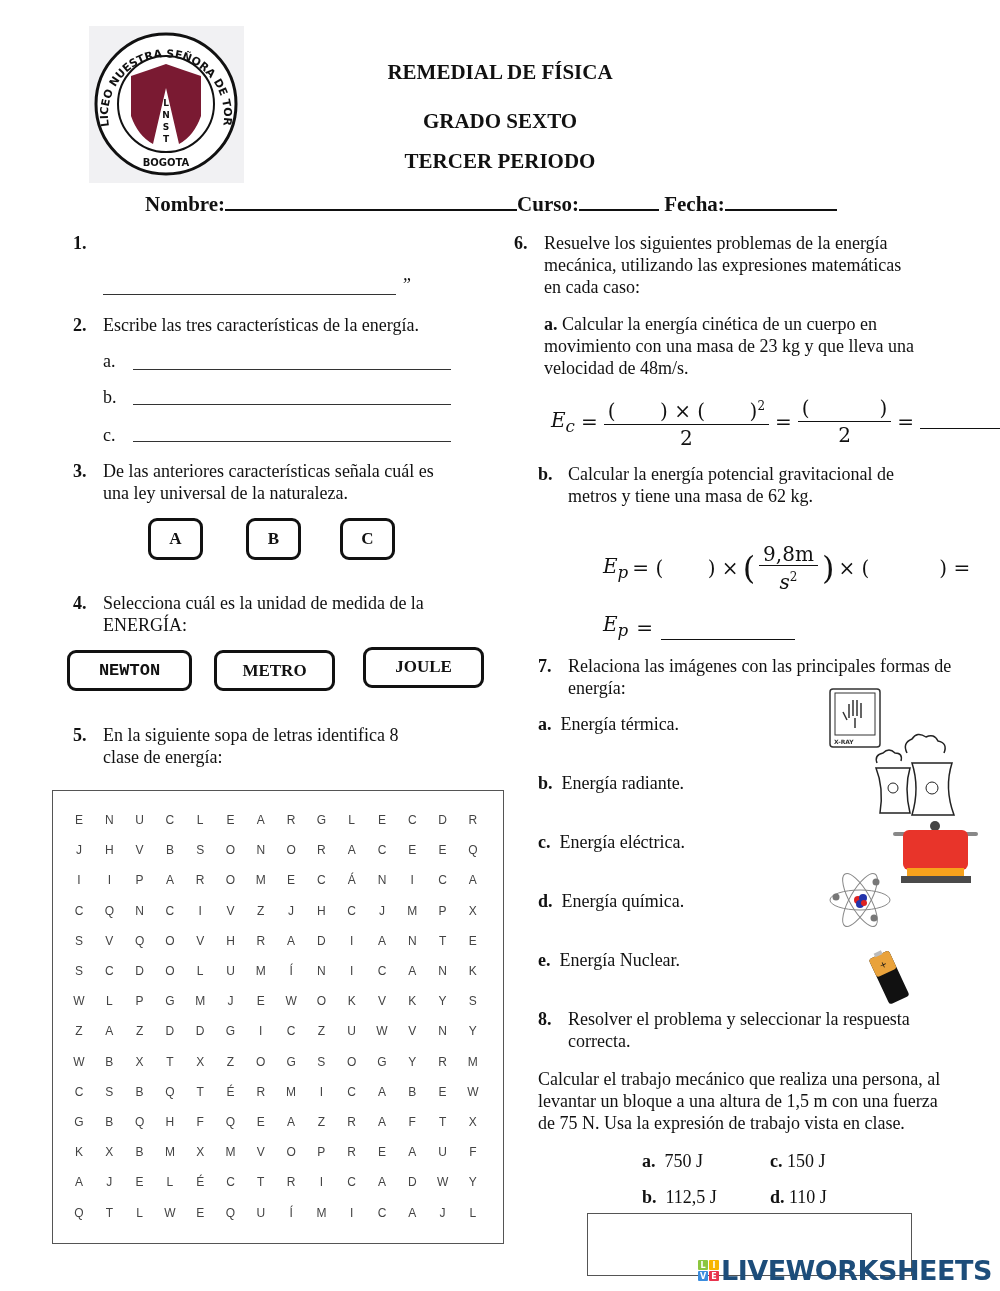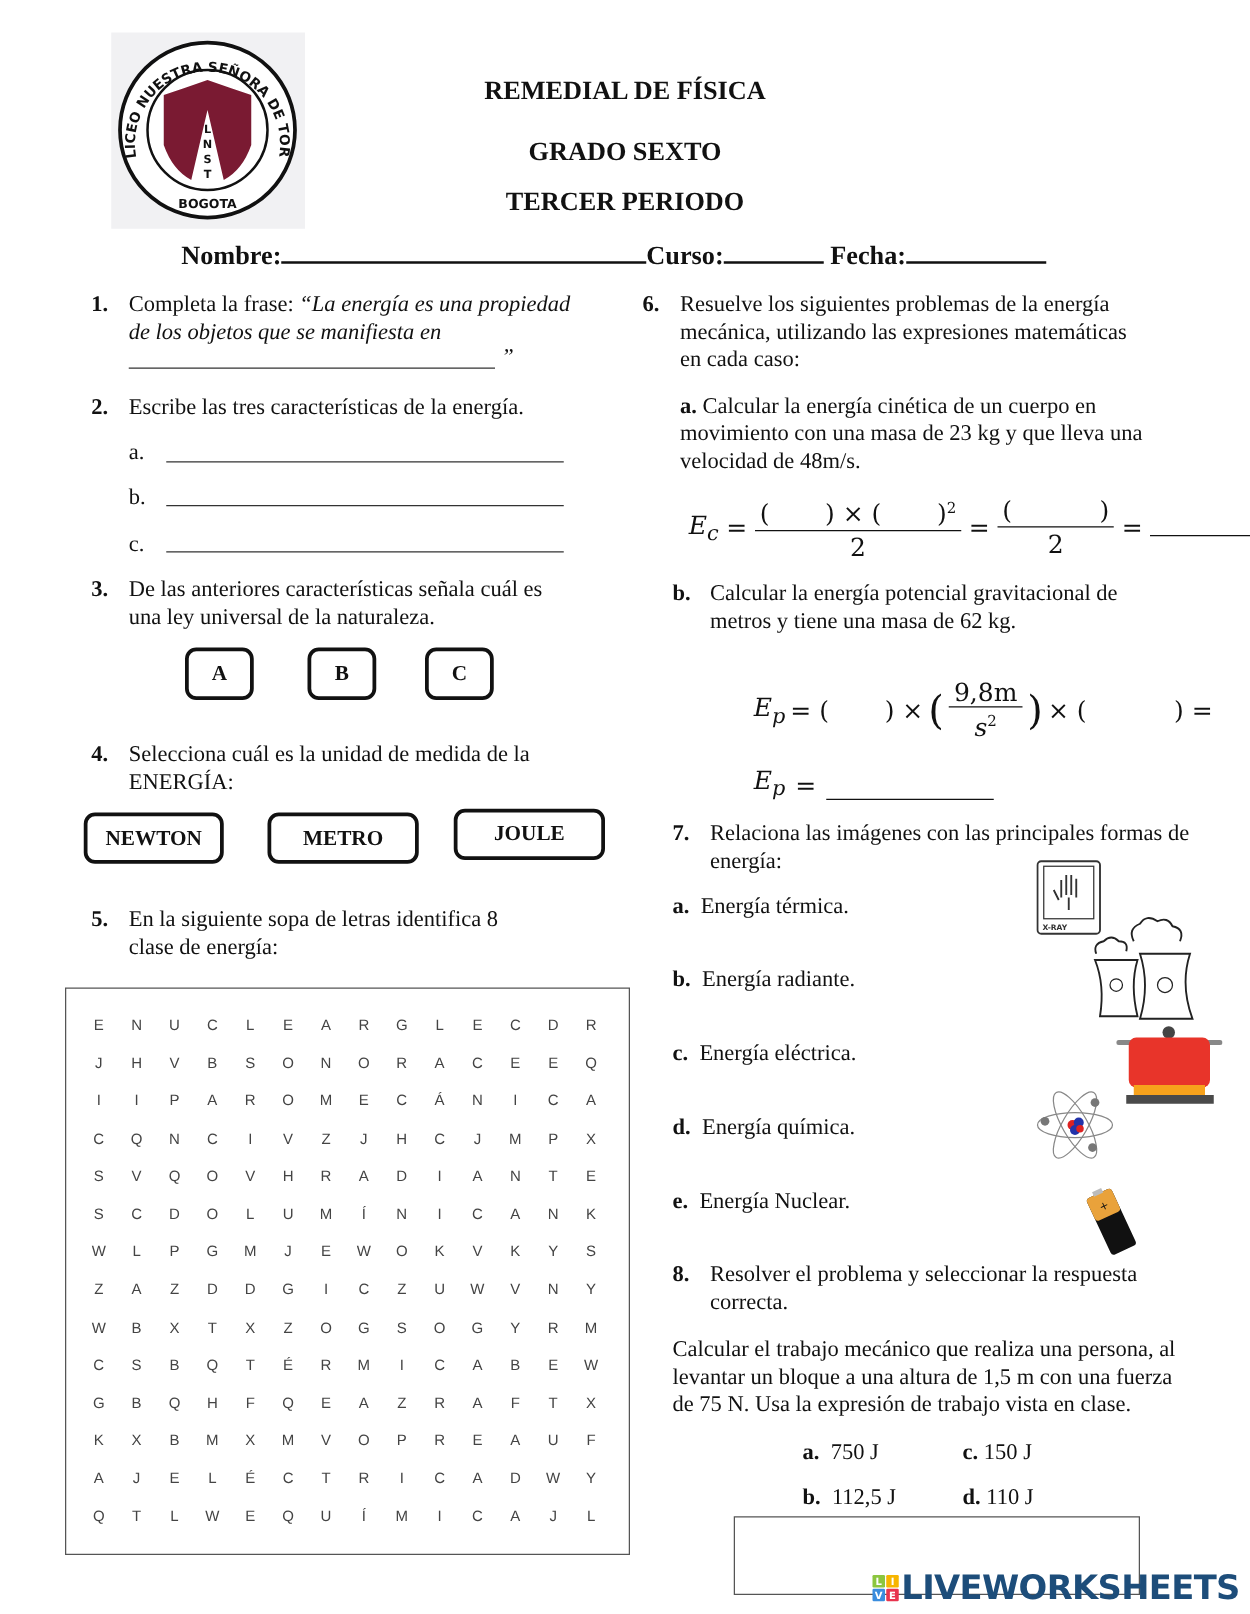--- a/index.html
+++ b/index.html
@@ -69,24 +69,20 @@
 <div class="abs hdr" style="top:109px;">GRADO SEXTO</div>
 <div class="abs hdr" style="top:149px;">TERCER PERIODO</div>
 
 <div class="abs name-line">
   <span>Nombre:</span><span class="blank" style="width:292px;"></span><span>Curso:</span><span class="blank" style="width:80px;"></span>
   <span>Fecha:</span><span class="blank" style="width:112px;"></span>
 </div>
 
 <div class="abs q" style="left:73px; top:232px; width:420px; height:70px;">
   <span class="qn">1.</span>
-  <div class="qt">
-    <div><span>Completa la frase: </span><span class="it">“La energía es una propiedad</span></div>
-    <div class="it">de los objetos que se manifiesta en</div>
-  </div>
   <div class="uline" style="left:30px; top:62px; width:293px;"></div>
   <span class="it" style="position:absolute; left:328px; top:42px;">”</span>
 </div>
 
 <div class="abs q" style="left:73px; top:314px; width:420px; height:130px;">
   <span class="qn">2.</span>
   <span class="qt">Escribe las tres características de la energía.</span>
   <span style="position:absolute; left:30px; top:36px;">a.</span>
   <div class="uline" style="left:60px; top:55px; width:318px;"></div>
   <span style="position:absolute; left:30px; top:72px;">b.</span>
@@ -106,21 +102,21 @@
 <div class="btn" style="left:246px; top:518px; width:55px; height:42px;">B</div>
 <div class="btn" style="left:340px; top:518px; width:55px; height:42px;">C</div>
 
 <div class="abs q" style="left:73px; top:592px; width:420px; height:50px;">
   <span class="qn">4.</span>
   <div class="qt">
     <div>Selecciona cuál es la unidad de medida de la</div>
     <div>ENERGÍA:</div>
   </div>
 </div>
-<div class="btn" style="left:67px; top:650px; width:112px; height:41px;">NEWTON</div>
+<div class="btn" style="left:67px; top:650px; width:125px; height:41px;font-family:Liberation Mono, monospace;">NEWTON</div>
 <div class="btn" style="left:214px; top:650px; width:121px; height:41px;">METRO</div>
 <div class="btn" style="left:363px; top:647px; width:121px; height:41px; align-items:flex-start; padding-top:7px;">JOULE</div>
 
 <div class="abs q" style="left:73px; top:724px; width:420px; height:50px;">
   <span class="qn">5.</span>
   <div class="qt">
     <div>En la siguiente sopa de letras identifica 8</div>
     <div>clase de energía:</div>
   </div>
 </div>

